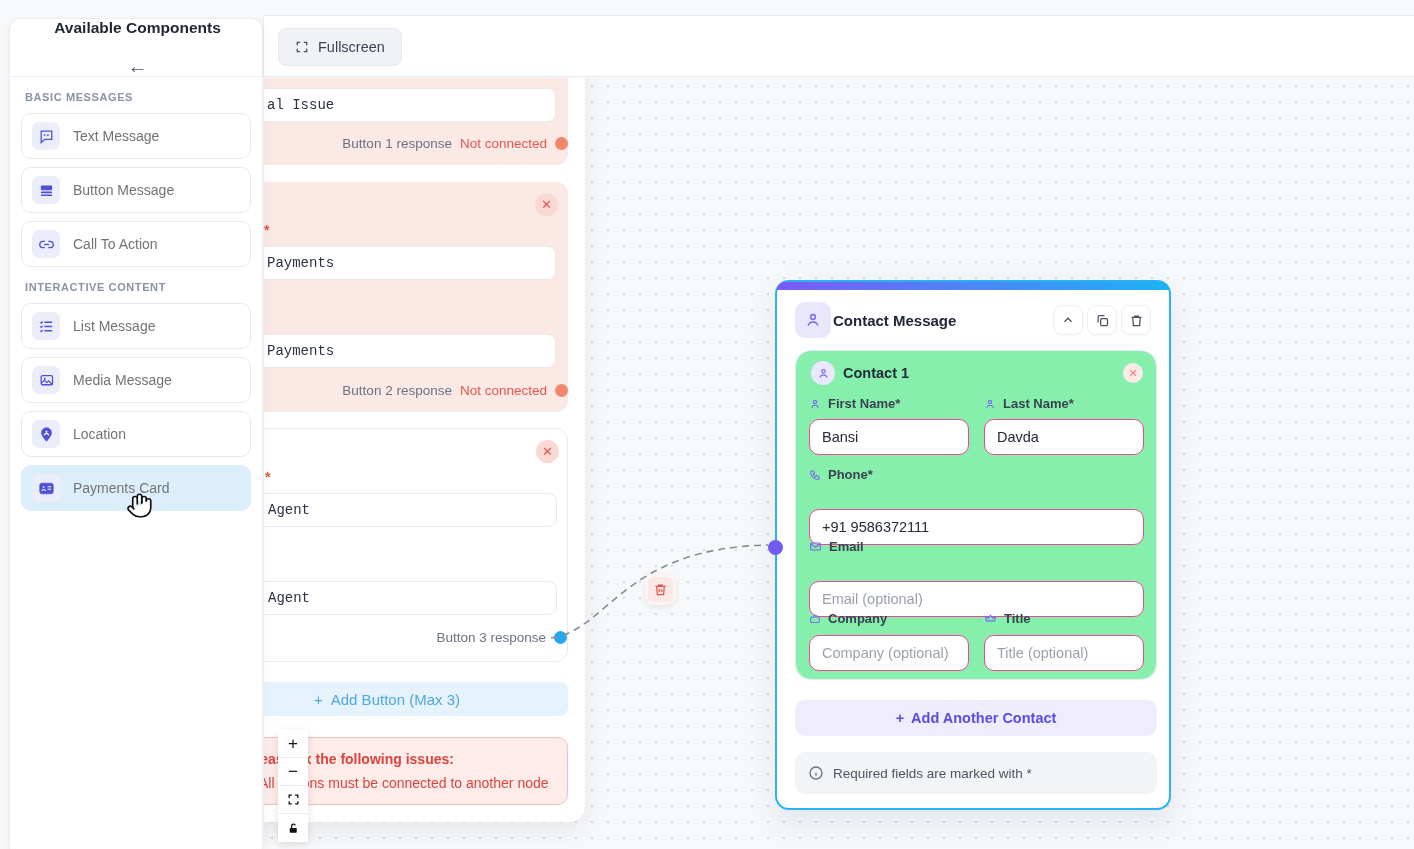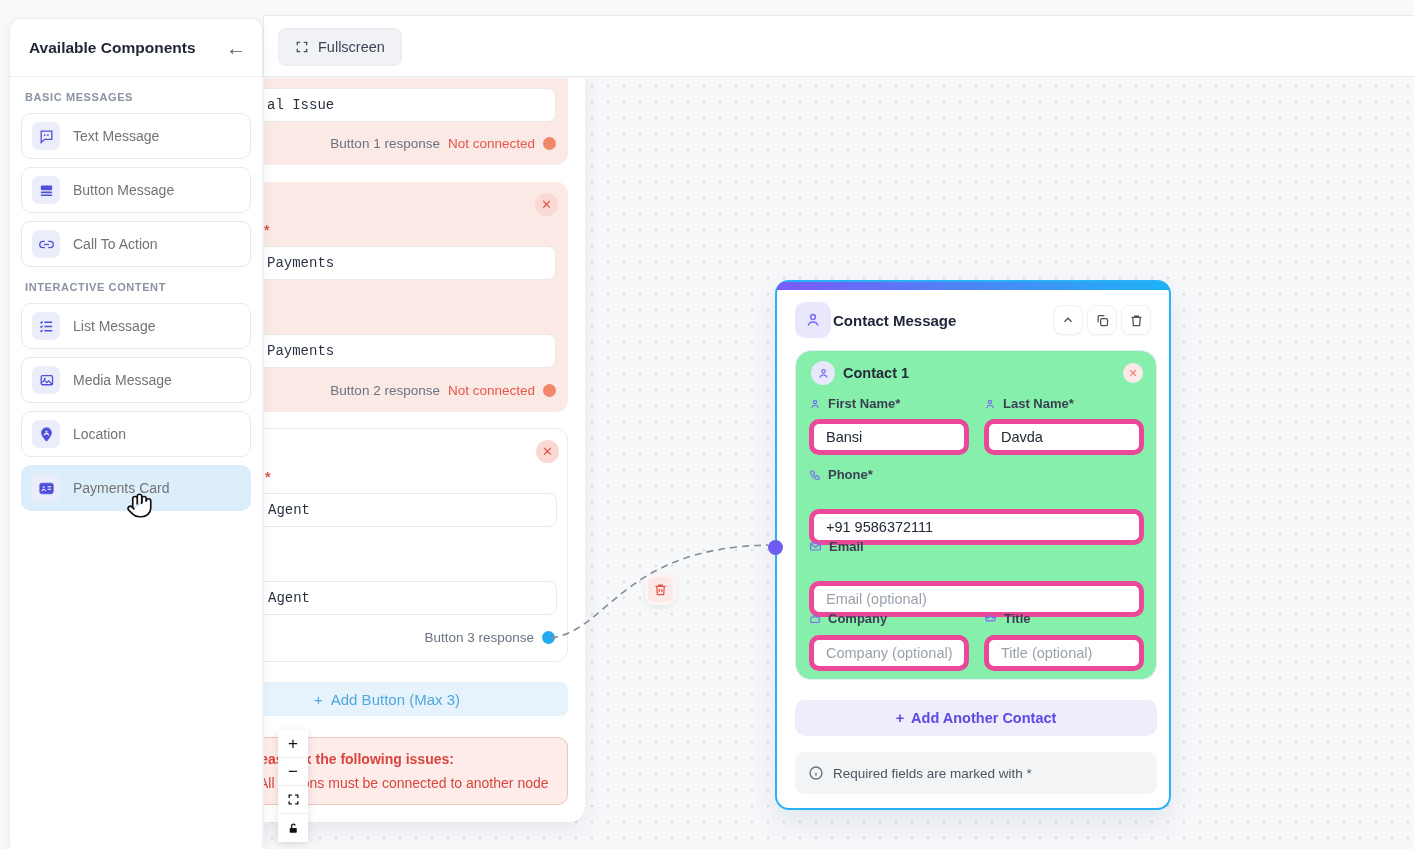--- a/index.html
+++ b/index.html
@@ -52,21 +52,21 @@
     font-size:14px; color:#2a3242; padding-left:48px; outline:none;
     font-family:Liberation Mono, monospace;
   }
   .bn-close {
     position:absolute; top:11px; left:329px; width:23px; height:23px; border-radius:50%;
     background:#fad9d5; color:#e2574b; border:none; font-size:13px; line-height:23px;
     text-align:center; cursor:pointer;
   }
   .bn-req { position:absolute; left:58px; top:40px; color:#e2574b; font-size:14px; font-weight:700; }
   .bn-resp {
-    position:absolute; right:12px; display:flex; align-items:center; gap:8px;
+    position:absolute; right:0; display:flex; align-items:center; gap:8px;
     font-size:13.5px; color:#6b7280;
   }
   .bn-resp .status { color:#e8554a; }
   .dot { width:13px; height:13px; border-radius:50%; }
   .dot.orange { background:#f0876b; }
   .dot.blue { background:#24aaf0; }
   .add-btn {
     position:absolute; left:16px; top:652px; width:362px; height:34px;
     background:#e7f3fc; color:#4ea7e0; border:none; border-radius:8px;
     font-size:15px; display:flex; align-items:center; justify-content:center; gap:8px;
@@ -110,21 +110,21 @@
     border:1px solid #e8eaf1; border-radius:16px; background:#86efac; }
   .cc-avatar { position:absolute; left:15px; top:10px; width:24px; height:24px; border-radius:50%;
     background:#e9e7fc; display:flex; align-items:center; justify-content:center; }
   .cc-avatar svg { stroke:#7a6af0; }
   .cc-title { position:absolute; left:47px; top:14px; font-size:14.5px; font-weight:700; color:#242b3a; }
   .cc-close { position:absolute; left:327px; top:12px; width:20px; height:20px; border-radius:50%;
     background:#fdeae8; color:#ef7b72; border:none; font-size:11px; line-height:20px; text-align:center; cursor:pointer; }
   .cc-label { position:absolute; display:flex; align-items:center; gap:7px;
     font-size:13px; font-weight:700; color:#3a4252; }
   .cc-label svg { stroke:#7a6af0; }
-  .cc-input { position:absolute; height:36px; background:#fff; border:5px solid #ec4899;
+  .cc-input { position:absolute; height:36px; background:#fff; border:1px solid #ec4899;
     border-radius:10px; padding:0 12px; font-size:14.5px; color:#222a38; outline:none;
     font-family:"Liberation Sans", sans-serif; }
   .cc-input::placeholder { color:#9aa1ac; }
   .w-half { width:160px; } .w-full { left:13px; width:335px;margin-top:18px; }
   .add-contact {
     position:absolute; left:18px; top:418px; width:362px; height:36px;
     background:#efecfc; border:none; border-radius:10px; cursor:pointer;
     color:#5b4be4; font-size:14.5px; font-weight:700;
     display:flex; align-items:center; justify-content:center; gap:7px;
     font-family:"Liberation Sans", sans-serif;
@@ -144,21 +144,21 @@
   .ctrl-btn:last-child { border-bottom:none; }
   .ctrl-btn svg { stroke:#111; }
 
   
   .sidebar {
     position:absolute; left:9px; top:18px; width:254px; height:calc(100% - 18px);
     background:#fff; border:1px solid #e9ecf0; border-bottom:none;
     border-radius:12px 12px 0 0; z-index:50; box-shadow:0 4px 14px rgba(30,40,60,.05);
   }
   .sb-header { height:58px; display:flex; align-items:center; padding:0 16px 0 19px;
-    border-bottom:1px solid #eef0f3; }
+    border-bottom:1px solid #eef0f3;flex-direction:column; }
   .sb-title { font-size:15.5px; font-weight:700; color:#1f2633; flex:1; }
   .sb-back { background:none; border:none; font-size:20px; color:#4b5563; cursor:pointer; line-height:1; }
   .sb-section-label { margin:14px 0 10px 15px; font-size:11px; font-weight:700;
     letter-spacing:.6px; color:#8a93a4; }
   .sb-item { margin:0 11px 8px 11px; height:46px; border:1px solid #e7eaf0; border-radius:10px;
     background:#fff; display:flex; align-items:center; padding-left:10px; gap:13px; cursor:pointer; }
   .sb-item.active { background:#ddeefb; border-color:#ddeefb; }
   .sb-icon { width:28px; height:28px; border-radius:7px; background:#ecedfb; flex:none;
     display:flex; align-items:center; justify-content:center; color:#4f50d8; }
   .sb-icon svg { stroke:#4f50d8; }

